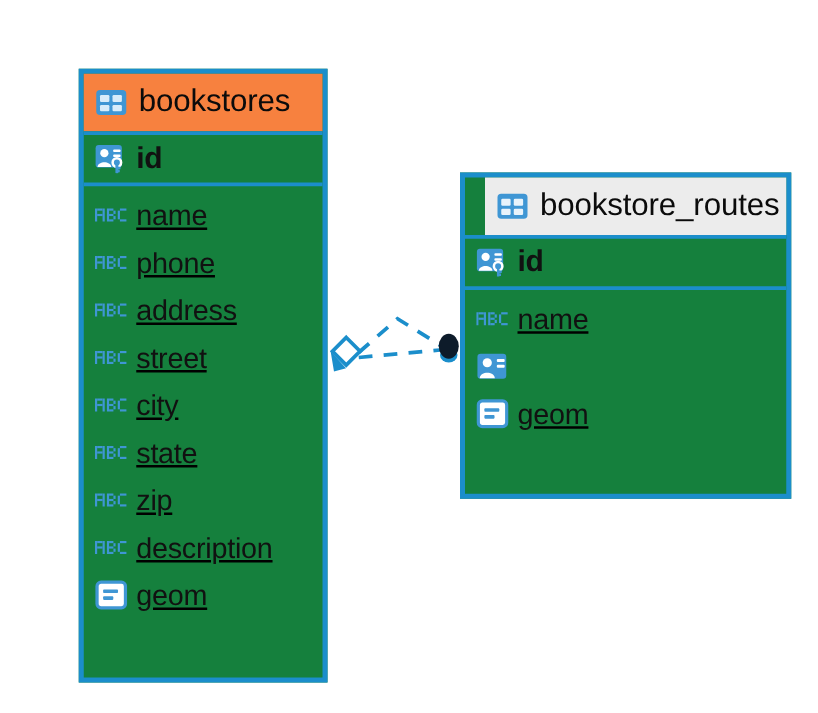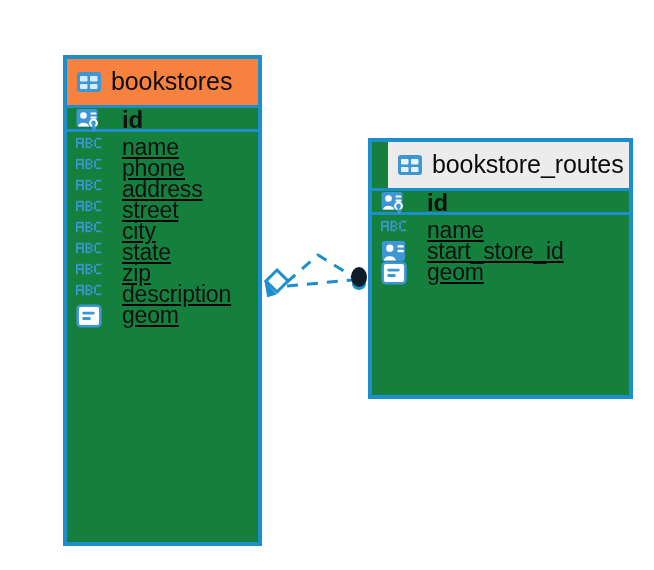--- a/index.html
+++ b/index.html
@@ -57,24 +57,25 @@
 
   
   .pk-band {
     border-top: 3px solid #1b8ecb;
     border-bottom: 3px solid #1b8ecb;
     flex: none;
   }
 
   .field {
     display: flex;
-    gap: 20px;
+    align-items: center;
+    gap: 7px;
     box-sizing: border-box;
     padding: 0 9px;
-    height: 21px;
+    height: 38px;
     flex: none;
   }
   .field-label {
     font-size: 23px;
     color: #111111;
     line-height: 1;
     white-space: nowrap;
     letter-spacing: -0.2px;
   }
   .field-label.key {
@@ -427,21 +428,20 @@
     <div class="field">
       <span class="icon">
         <svg width="26" height="22" viewBox="0 0 24 21" xmlns="http://www.w3.org/2000/svg">
           <rect x="0.5" y="1" width="22" height="19" rx="2.5" fill="#3f96d4"></rect>
           <circle cx="8" cy="7.8" r="3.5" fill="#ffffff"></circle>
           <path d="M 2.2 19.6 C 2.9 14.2 13.1 14.2 13.8 19.6 Z" fill="#ffffff"></path>
           <rect x="15.3" y="5" width="6" height="2.2" rx="0.8" fill="#ffffff"></rect>
           <rect x="15.3" y="9.4" width="6" height="2.2" rx="0.8" fill="#ffffff"></rect>
         </svg>
       </span>
-      <span class="field-label">start_store_id</span>
     </div>
 
 
     <div class="field">
       <span class="icon">
         <svg width="26" height="24" viewBox="0 0 24 22" xmlns="http://www.w3.org/2000/svg">
           <rect x="1.5" y="1.5" width="21" height="19" rx="3" fill="#ffffff" stroke="#3f96d4" stroke-width="2.4"></rect>
           <rect x="6" y="7" width="11" height="2.6" rx="0.6" fill="#3f96d4"></rect>
           <rect x="6" y="12" width="7.5" height="2.6" rx="0.6" fill="#3f96d4"></rect>
         </svg>

